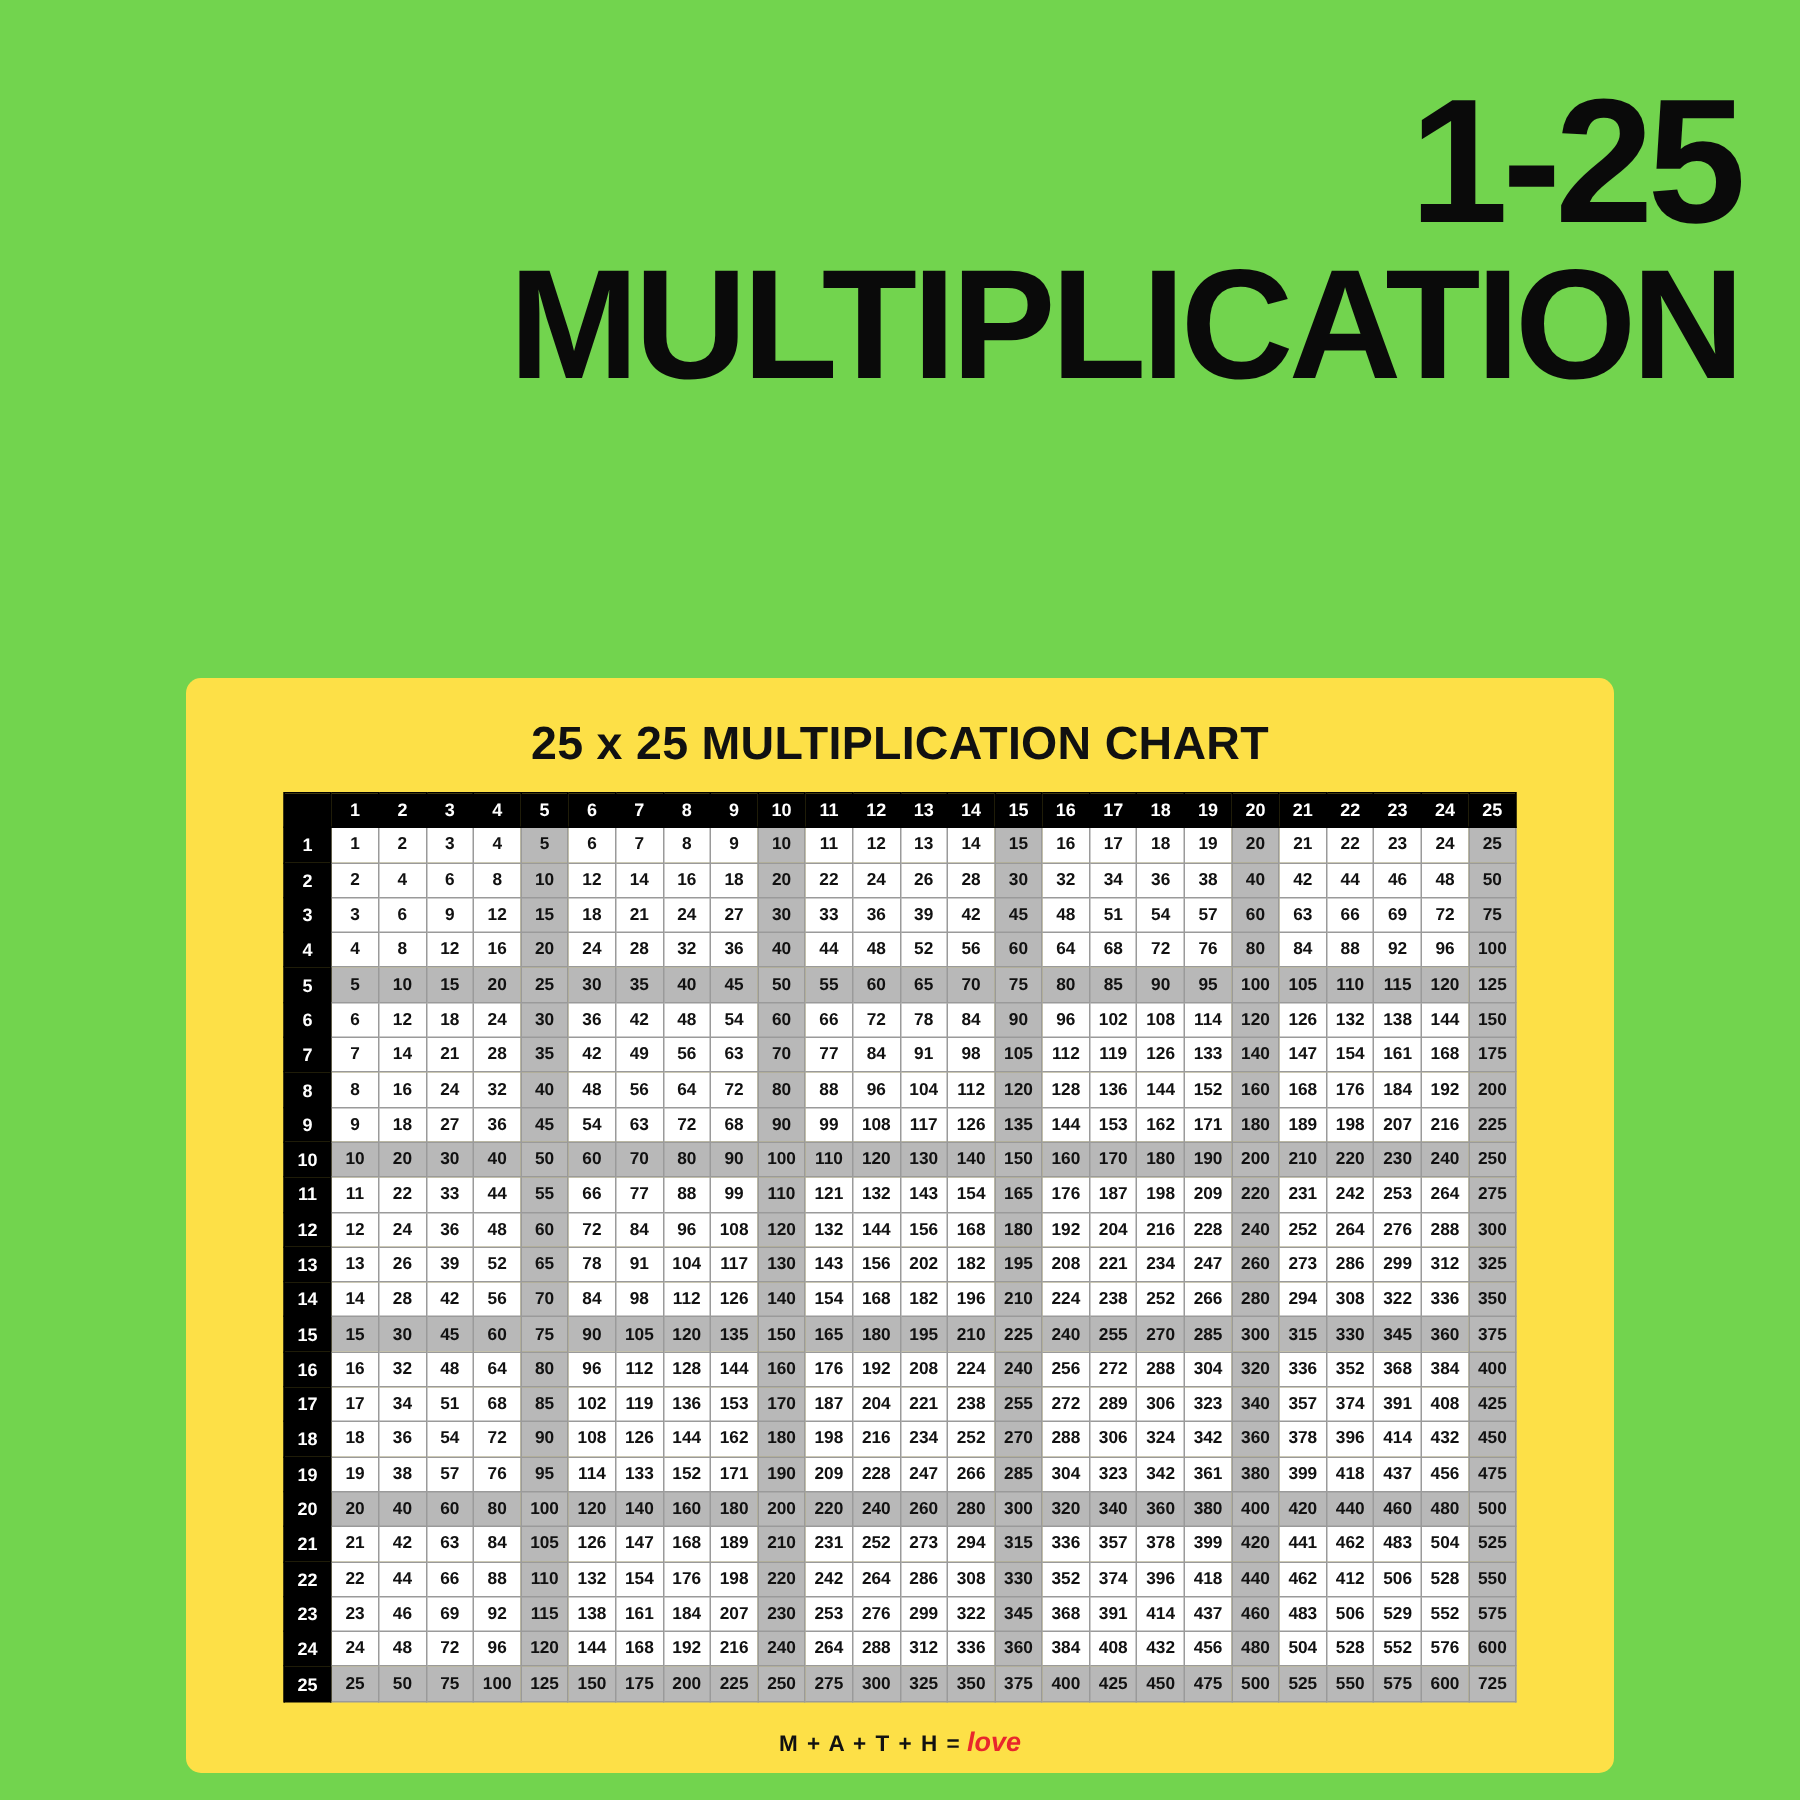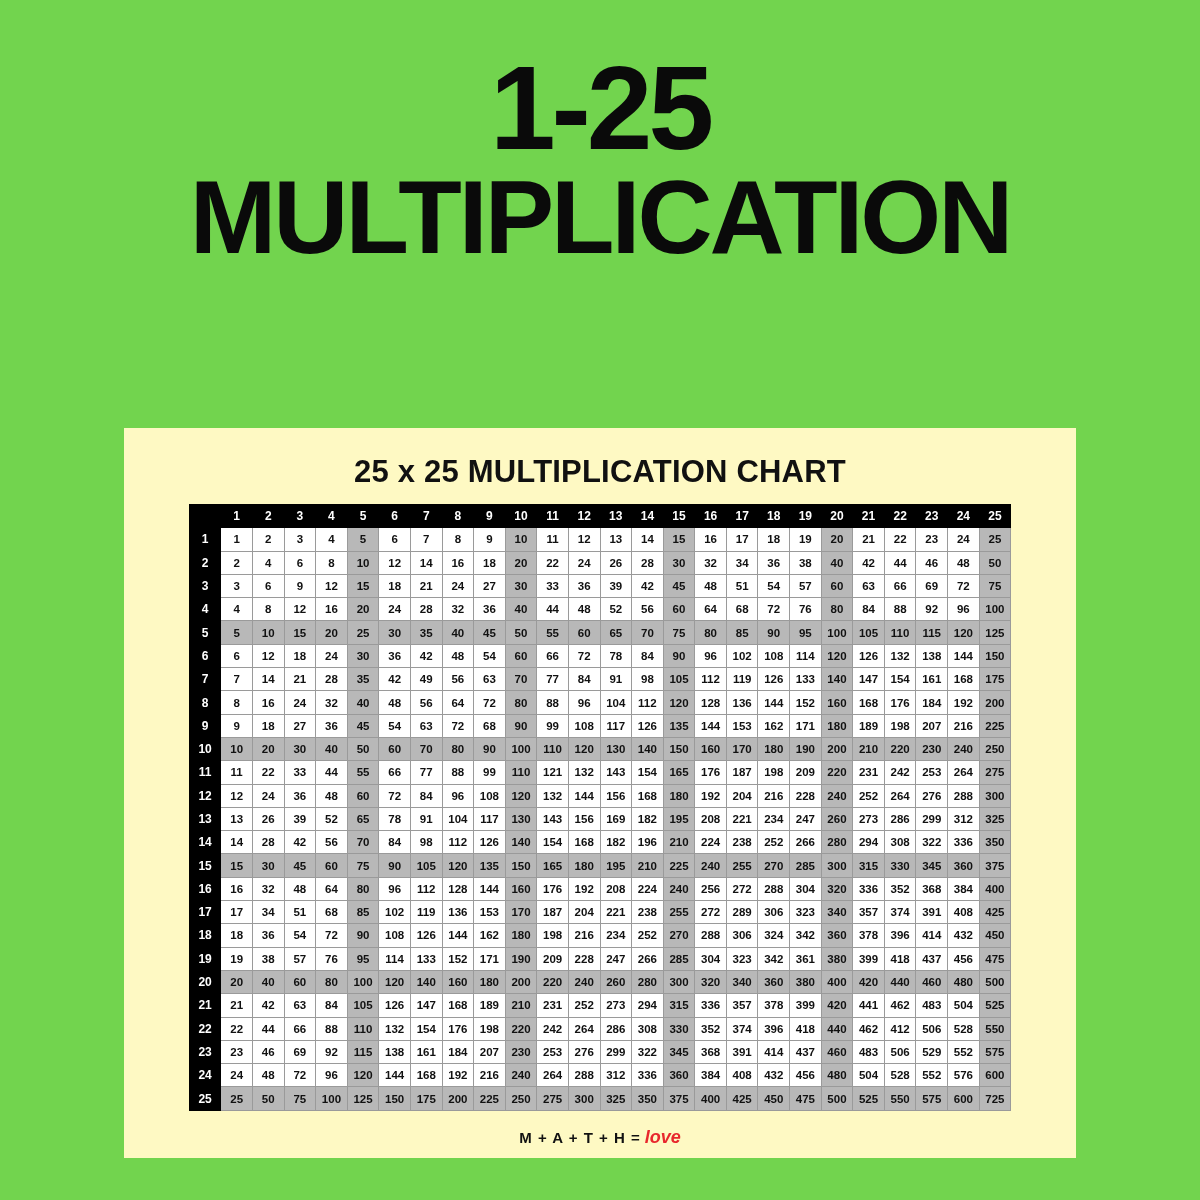--- a/index.html
+++ b/index.html
@@ -17,21 +17,21 @@
     width: 1200px;
     height: 1200px;
     position: relative;
     display: flex;
     flex-direction: column;
     align-items: center;
   }
   .headline {
     width: 1120px;
     margin: 0 auto;
-    text-align: center;
+    text-align: right;
     color: #0a0a0a;
     font-weight: 900;
     letter-spacing: -1px;
     line-height: 0.95;
     padding-top: 52px;
   }
   .headline .line1 {
     font-size: 118px;
     letter-spacing: -4px;
   }
@@ -40,29 +40,30 @@
     letter-spacing: -3px;
     margin-top: 4px;
   }
   .headline .line3 {
     font-size: 104px;
     letter-spacing: -2px;
     margin-top: 2px;
   }
   .card {
     position: absolute;
-    top: 428px;
+    top: 452px;
     left: 124px;
     width: 952px;
     height: 730px;
-    background: #fef9c3;
+    background: #fde047;
     box-shadow: 0 0 0 0 rgba(0,0,0,0);
     display: flex;
     flex-direction: column;
     align-items: center;
+    border-radius: 10px;
   }
   .card-title {
     margin-top: 26px;
     font-size: 31px;
     font-weight: 700;
     color: #111;
     letter-spacing: 0.2px;
   }
   .table-wrap {
     margin-top: 14px;
@@ -504,21 +505,21 @@
               <td class="plain">39</td>
               <td class="plain">52</td>
               <td class="shade">65</td>
               <td class="plain">78</td>
               <td class="plain">91</td>
               <td class="plain">104</td>
               <td class="plain">117</td>
               <td class="shade">130</td>
               <td class="plain">143</td>
               <td class="plain">156</td>
-              <td class="plain">169</td>
+              <td class="plain">202</td>
               <td class="plain">182</td>
               <td class="shade">195</td>
               <td class="plain">208</td>
               <td class="plain">221</td>
               <td class="plain">234</td>
               <td class="plain">247</td>
               <td class="shade">260</td>
               <td class="plain">273</td>
               <td class="plain">286</td>
               <td class="plain">299</td>

